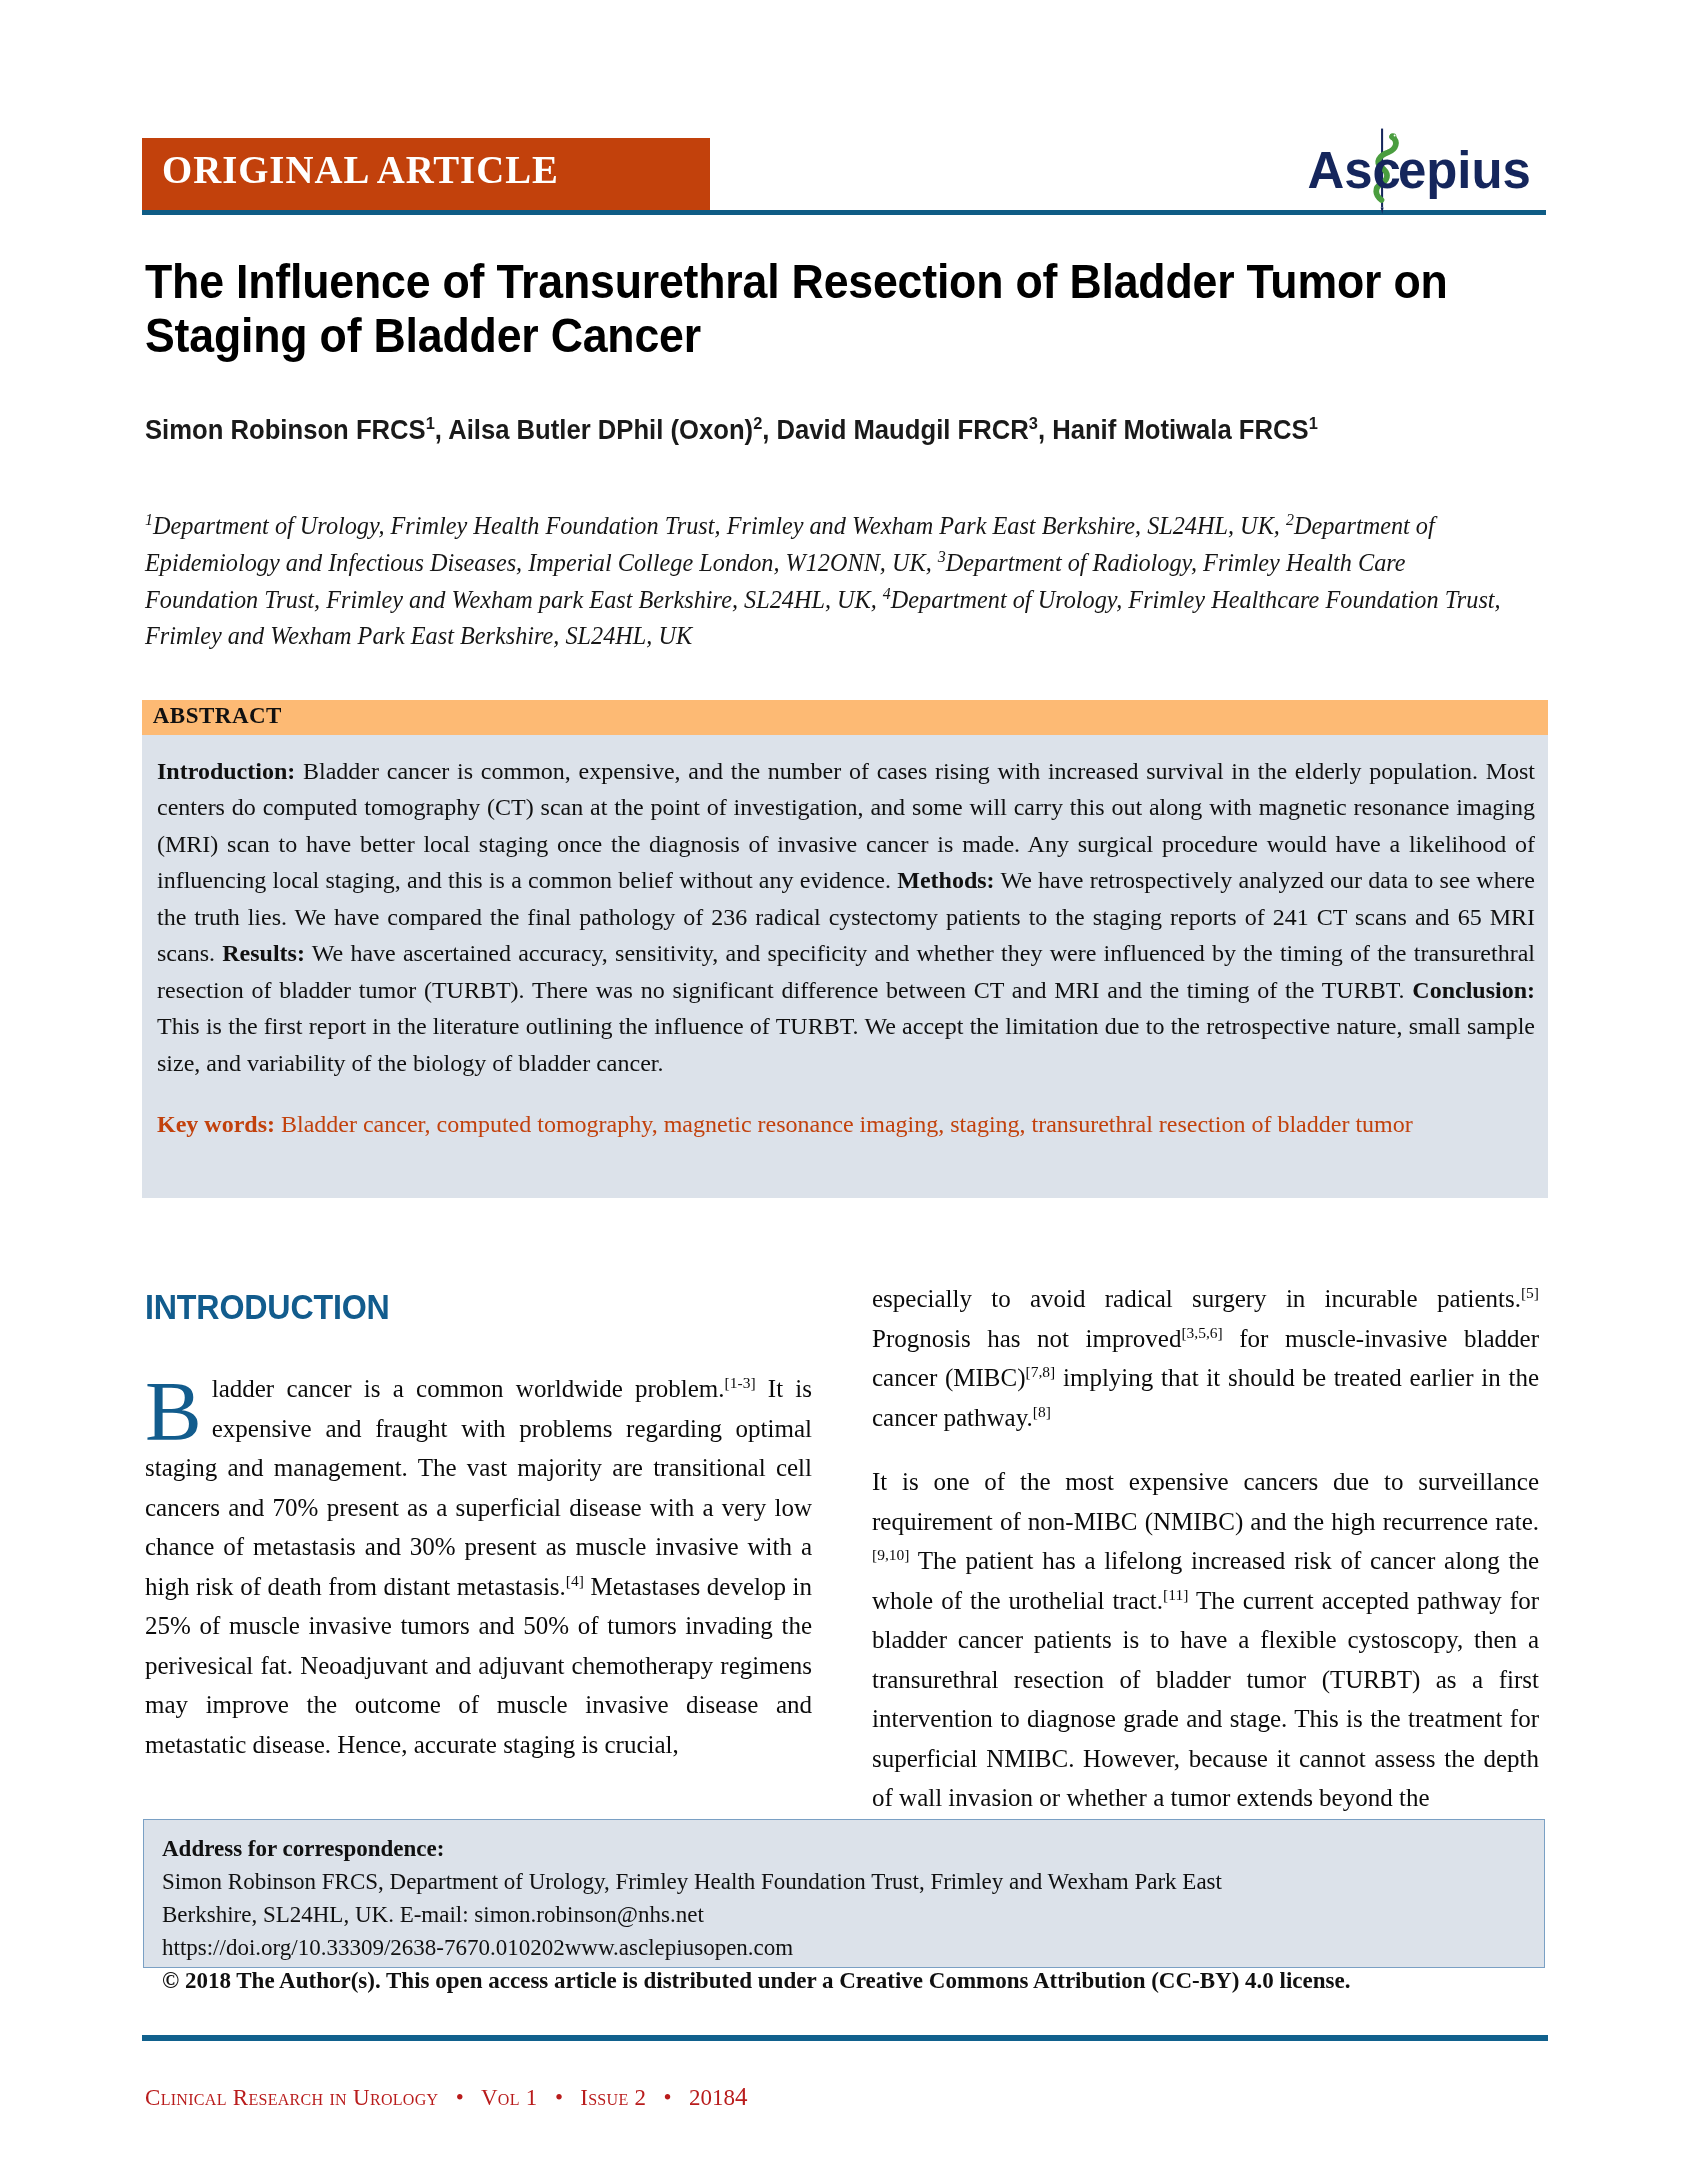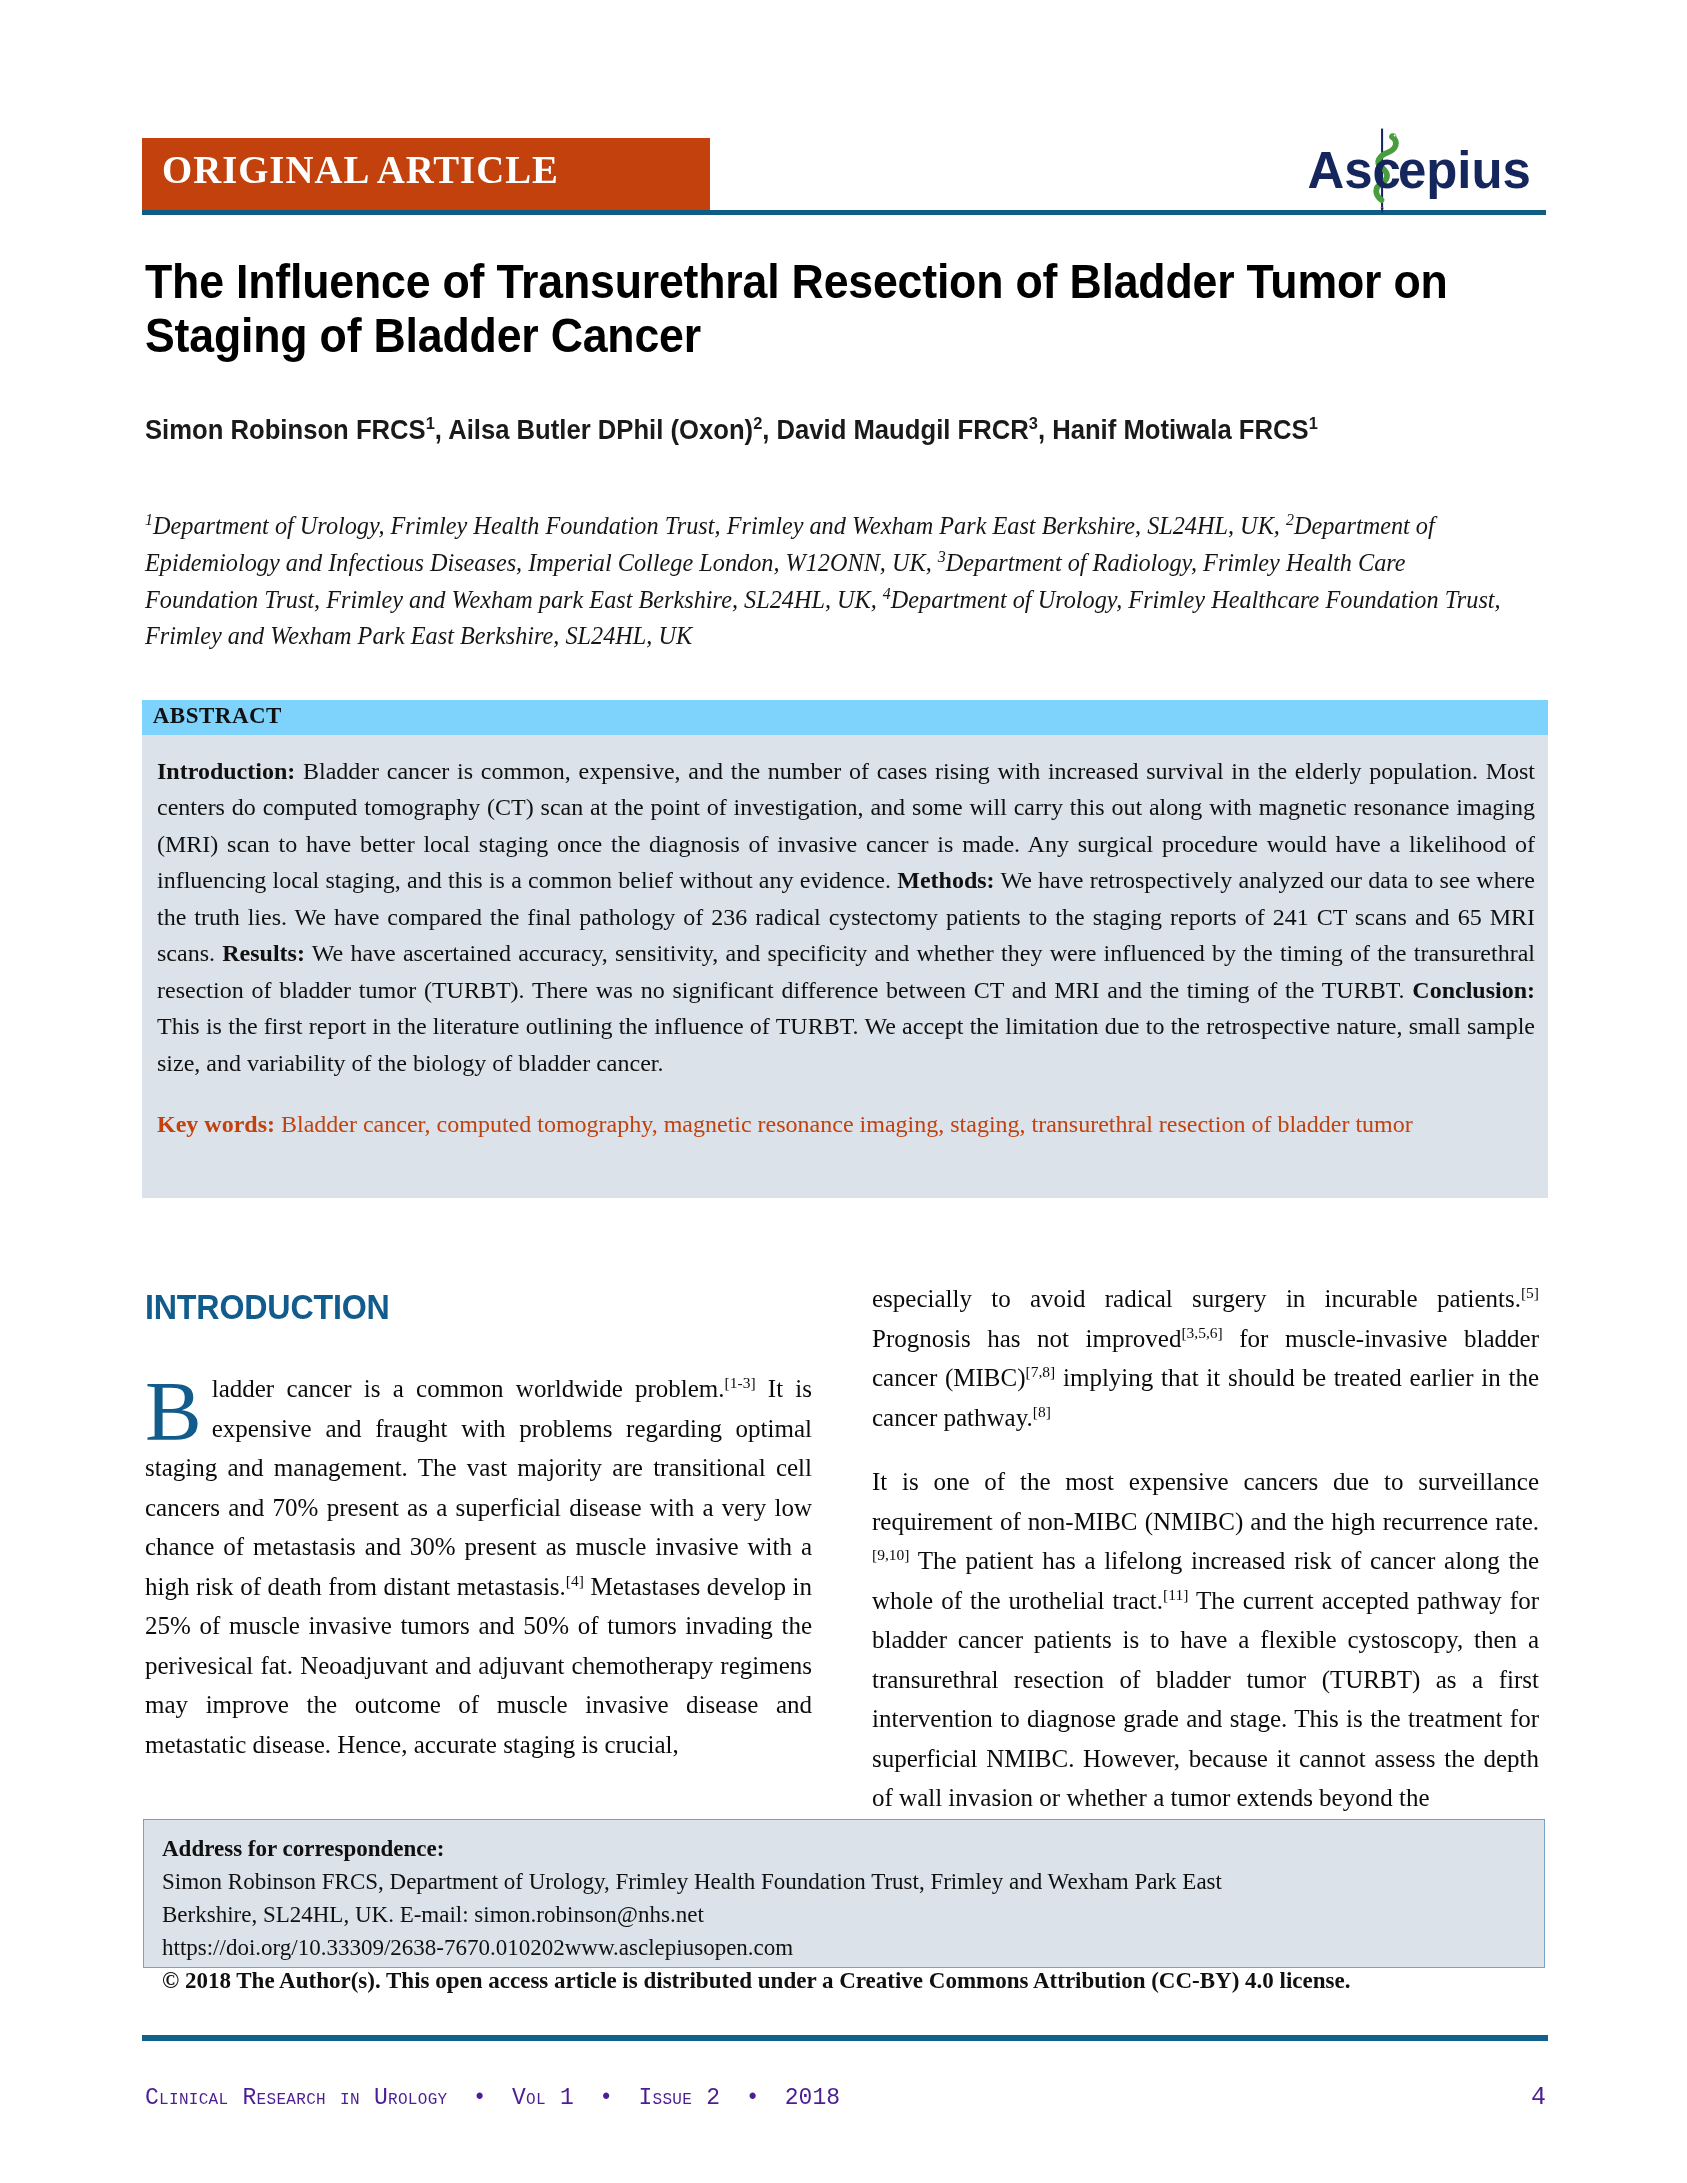--- a/index.html
+++ b/index.html
@@ -120,21 +120,21 @@
   }
   .affiliations sup { font-size: 0.66em; vertical-align: super; font-style: italic;}
 
   
   .abstract-band {
     position: absolute;
     left: 142px;
     top: 700px;
     width: 1406px;
     height: 35px;
-    background: #7dd3fc;
+    background: #fdba74;
   }
   .abstract-band-label {
     position: absolute;
     left: 10.7px;
     top: 3.3px;
     font-family: "Liberation Serif", serif;
     font-weight: bold;
     font-size: 23px;
     letter-spacing: 0.5px;
     color: #111111;
@@ -241,25 +241,25 @@
     width: 1406px;
     height: 5.8px;
     background: #11618d;
   }
   .footer {
     position: absolute;
     left: 145px;
     top: 2083px;
     width: 1401px;
     display: flex;
-    justify-content: space-between;
+    justify-content: flex-start;
     align-items: baseline;
-    font-family: Liberation Mono, monospace;
+    font-family: Liberation Serif, serif;
     font-size: 23px;
-    color: #4c1d95;
+    color: #b91c1c;
   }
   .footer-journal { font-variant: small-caps; letter-spacing: 0.3px; }
   .footer-sep { padding: 0 11.5px; }
   .footer-page { font-size: 25px; }
 </style>
 </head>
 <body>
 
 <div class="page">
 

